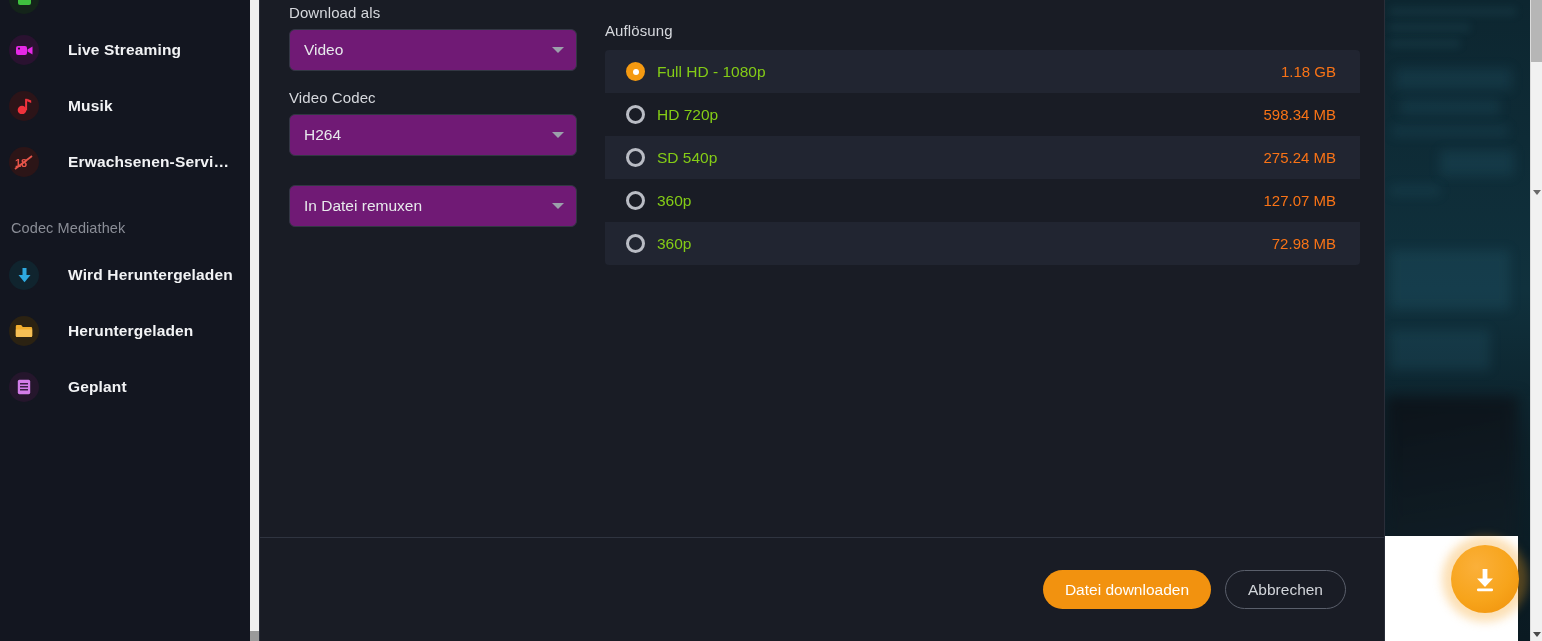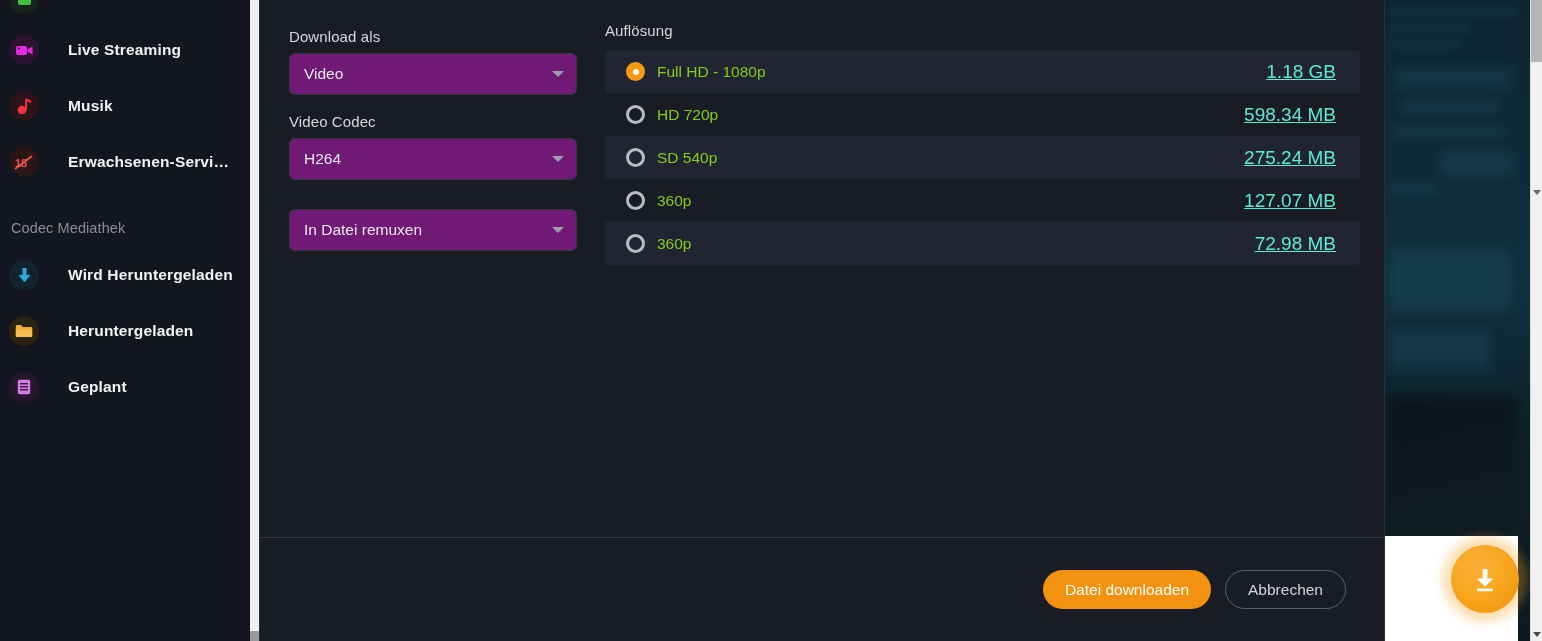--- a/index.html
+++ b/index.html
@@ -83,21 +83,21 @@
 
   
   .modal {
     position: absolute; left: 259px; top: 0; width: 1126px; height: 641px;
     background: #191c25;
     border-left: 1px solid #2a2e39;
     border-right: 1px solid #2a2e39;
   }
   .modal-body { position: absolute; left: 0; top: 0; right: 0; height: 537px; }
 
-  .field-col { position: absolute; left: 29px; top: 28px; width: 288px; }
+  .field-col { position: absolute; left: 29px; top: 4px; width: 288px; }
   .field-label {
     color: #d6d8dd; font-size: 15px; margin-bottom: 8px; letter-spacing: .1px;
   }
   .select {
     position: relative; width: 288px; height: 42px;
     background: #701a75; border: 1px solid #323743; border-radius: 6px;
     display: flex; align-items: center; padding: 0 30px 0 14px;
     color: #e7e9ec; font-size: 15.5px; cursor: pointer;
   }
   .select .caret {
@@ -124,21 +124,21 @@
     background: transparent;
   }
   .radio.checked {
     border: 3px solid #f59a11; background: #f59a11;
     display: flex; align-items: center; justify-content: center;
   }
   .radio.checked i {
     width: 6px; height: 6px; border-radius: 50%; background: #fff; display: block;
   }
   .res-name { color: #84cc16; font-size: 15.5px; flex: 1 1 auto; }
-  .res-size { color: #5eead4; font-size: 19px; text-decoration: underline; }
+  .res-size { color: #f97316; font-size: 15px; }
 
   
   .modal-footer {
     position: absolute; left: 0; right: 0; top: 537px; height: 104px;
     border-top: 1px solid #2f3440;
     display: flex; align-items: center; justify-content: flex-end;
     padding-right: 38px; gap: 14px;
   }
   .btn-primary {
     background: #f2920f; color: #fff; font-size: 15.5px;

